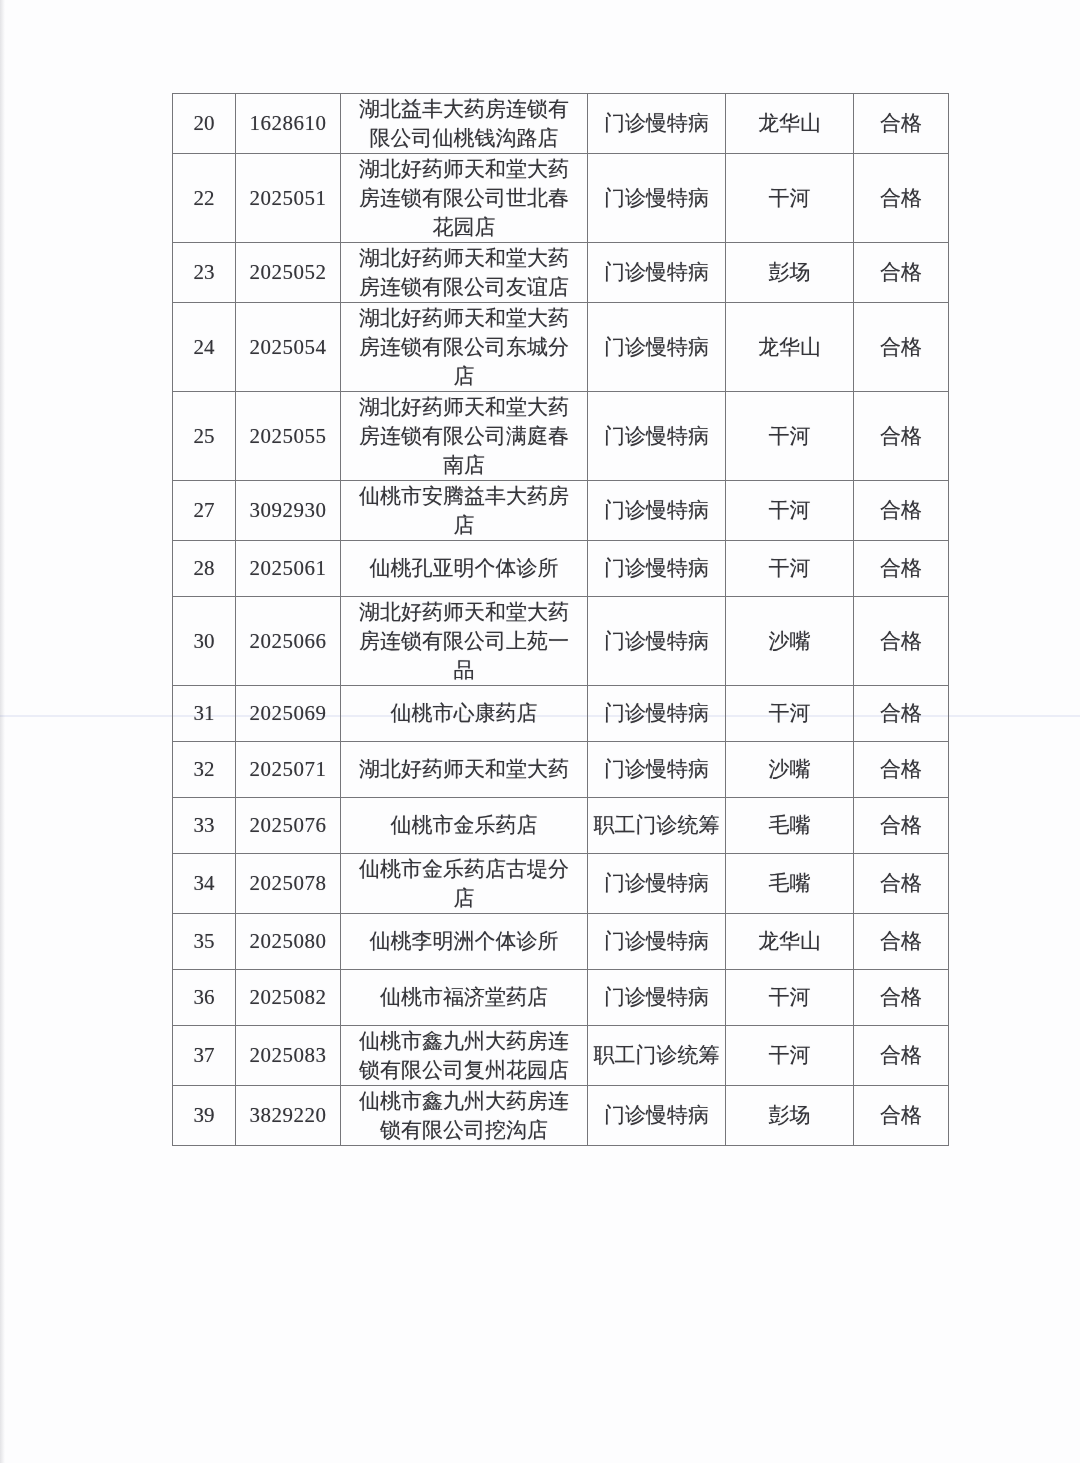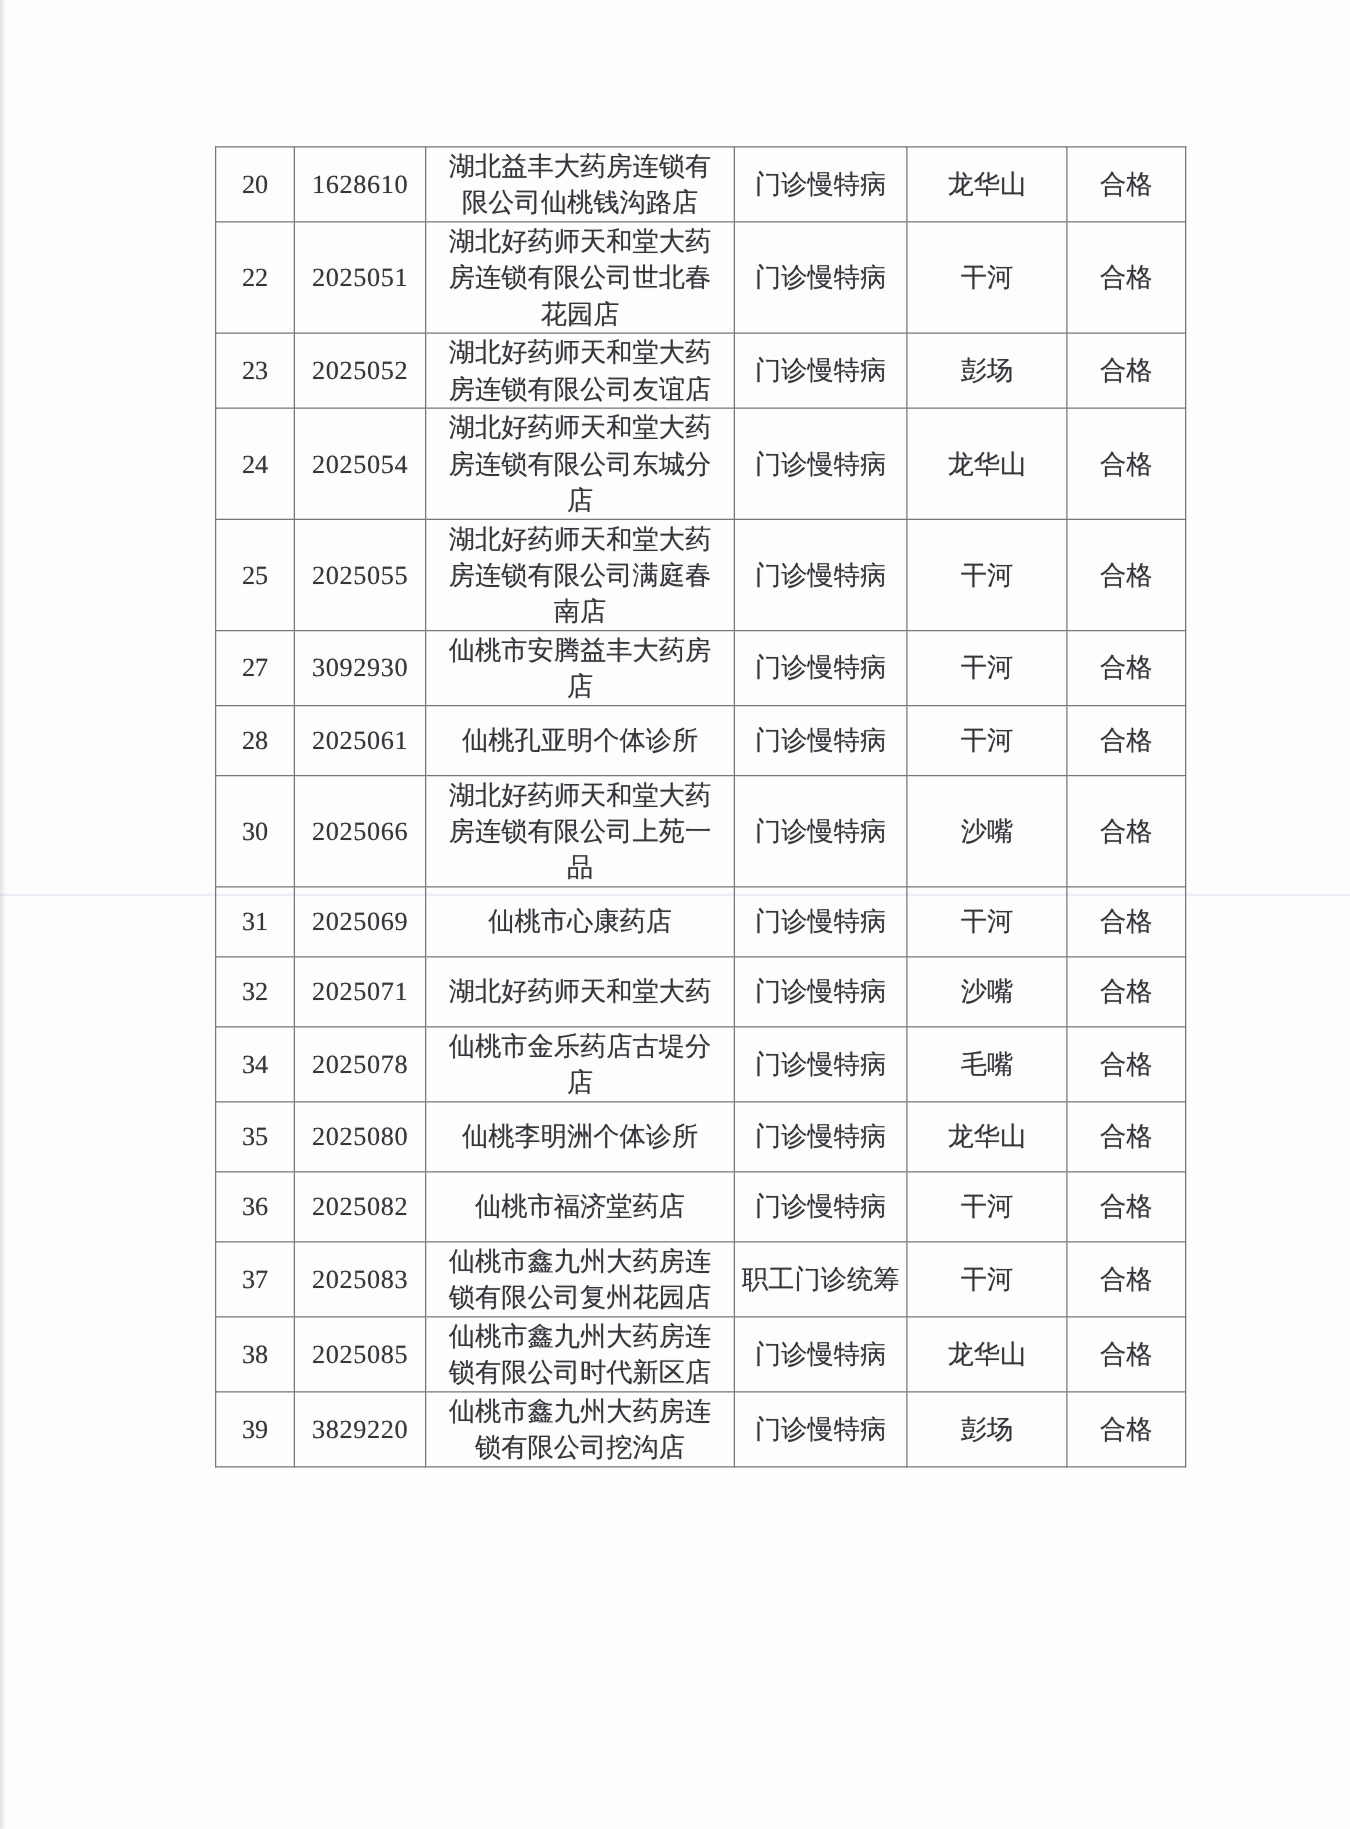--- a/index.html
+++ b/index.html
@@ -30,21 +30,20 @@
   .table-wrap {
     position: absolute;
     left: 172px;
     top: 93px;
     width: 776px;
   }
   table.doc-table {
     width: 776px;
     table-layout: fixed;
     border-collapse: collapse;
-    margin-top: 24px;
   }
   table.doc-table td {
     border: 1px solid #76767a;
     text-align: center;
     vertical-align: middle;
     padding: 0 2px;
     font-size: 21px;
     line-height: 29px;
     color: #35353a;
     text-shadow: 0 0 0.7px rgba(70,70,75,0.55);
@@ -163,20 +162,28 @@
     <td class="cell-res">合格</td>
   </tr>
         <tr class="lines-1">
     <td class="cell-no">32</td>
     <td class="cell-code">2025071</td>
     <td class="cell-name">湖北好药师天和堂大药</td>
     <td class="cell-type">门诊慢特病</td>
     <td class="cell-dist">沙嘴</td>
     <td class="cell-res">合格</td>
   </tr>
+        <tr class="lines-1">
+    <td class="cell-no">33</td>
+    <td class="cell-code">2025076</td>
+    <td class="cell-name">仙桃市金乐药店</td>
+    <td class="cell-type">职工门诊统筹</td>
+    <td class="cell-dist">毛嘴</td>
+    <td class="cell-res">合格</td>
+  </tr>
         <tr class="lines-2">
     <td class="cell-no">34</td>
     <td class="cell-code">2025078</td>
     <td class="cell-name">仙桃市金乐药店古堤分
 店</td>
     <td class="cell-type">门诊慢特病</td>
     <td class="cell-dist">毛嘴</td>
     <td class="cell-res">合格</td>
   </tr>
         <tr class="lines-1">
@@ -198,29 +205,20 @@
         <tr class="lines-2">
     <td class="cell-no">37</td>
     <td class="cell-code">2025083</td>
     <td class="cell-name">仙桃市鑫九州大药房连
 锁有限公司复州花园店</td>
     <td class="cell-type">职工门诊统筹</td>
     <td class="cell-dist">干河</td>
     <td class="cell-res">合格</td>
   </tr>
         <tr class="lines-2">
-    <td class="cell-no">38</td>
-    <td class="cell-code">2025085</td>
-    <td class="cell-name">仙桃市鑫九州大药房连
-锁有限公司时代新区店</td>
-    <td class="cell-type">门诊慢特病</td>
-    <td class="cell-dist">龙华山</td>
-    <td class="cell-res">合格</td>
-  </tr>
-        <tr class="lines-2">
     <td class="cell-no">39</td>
     <td class="cell-code">3829220</td>
     <td class="cell-name">仙桃市鑫九州大药房连
 锁有限公司挖沟店</td>
     <td class="cell-type">门诊慢特病</td>
     <td class="cell-dist">彭场</td>
     <td class="cell-res">合格</td>
   </tr>
       </tbody>
   </table>

